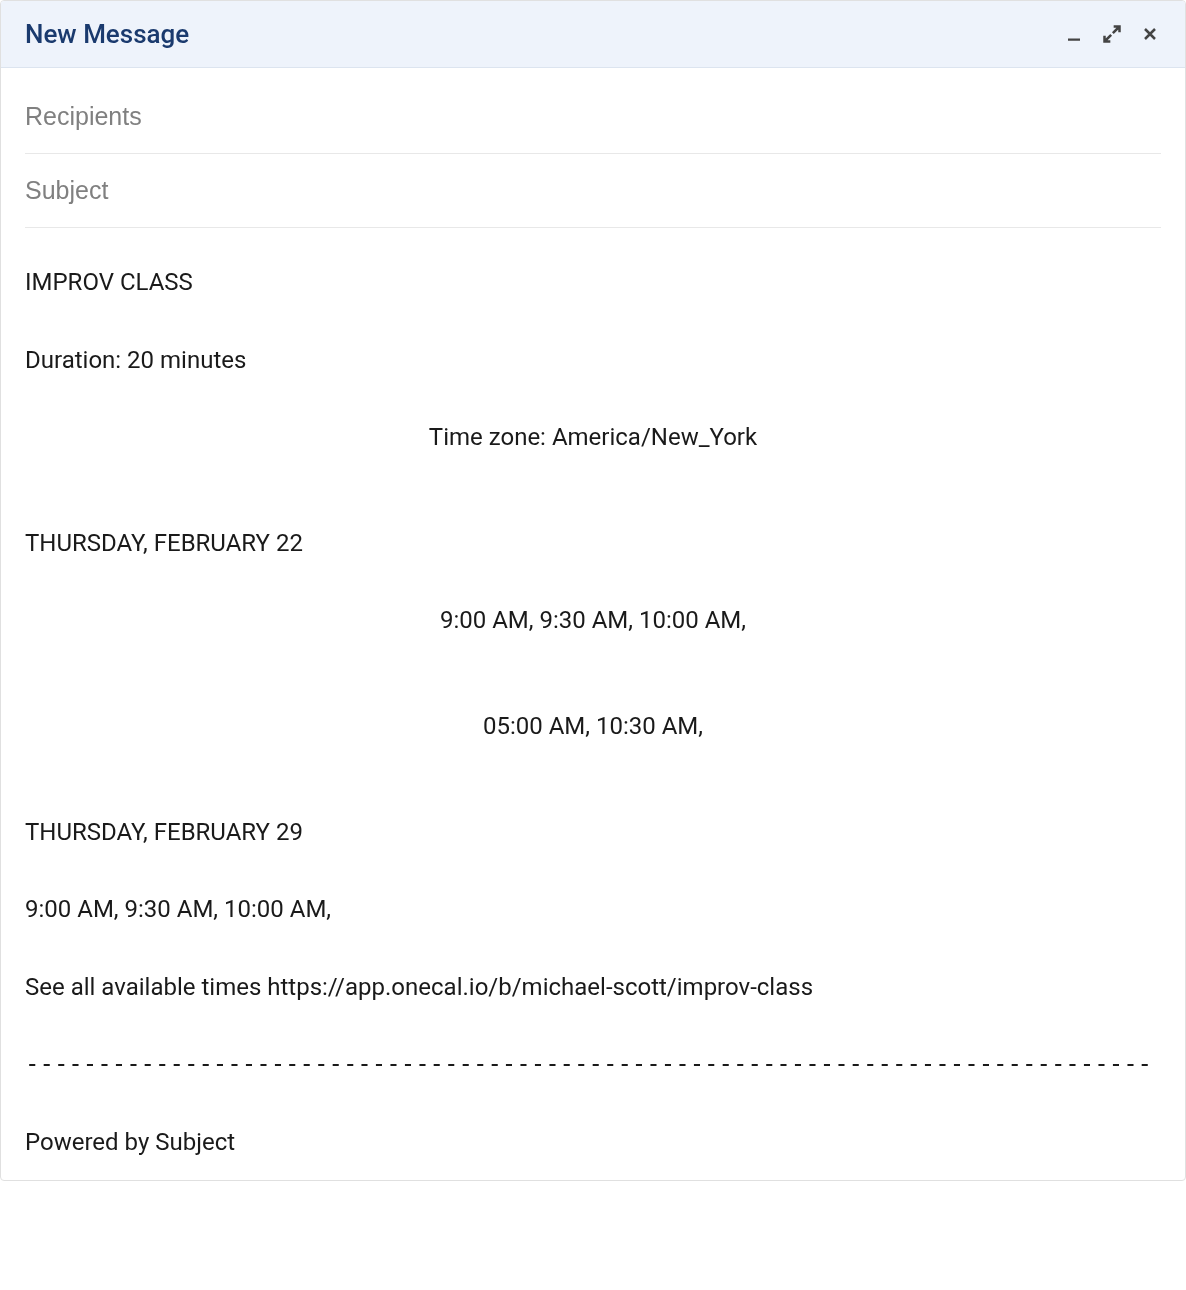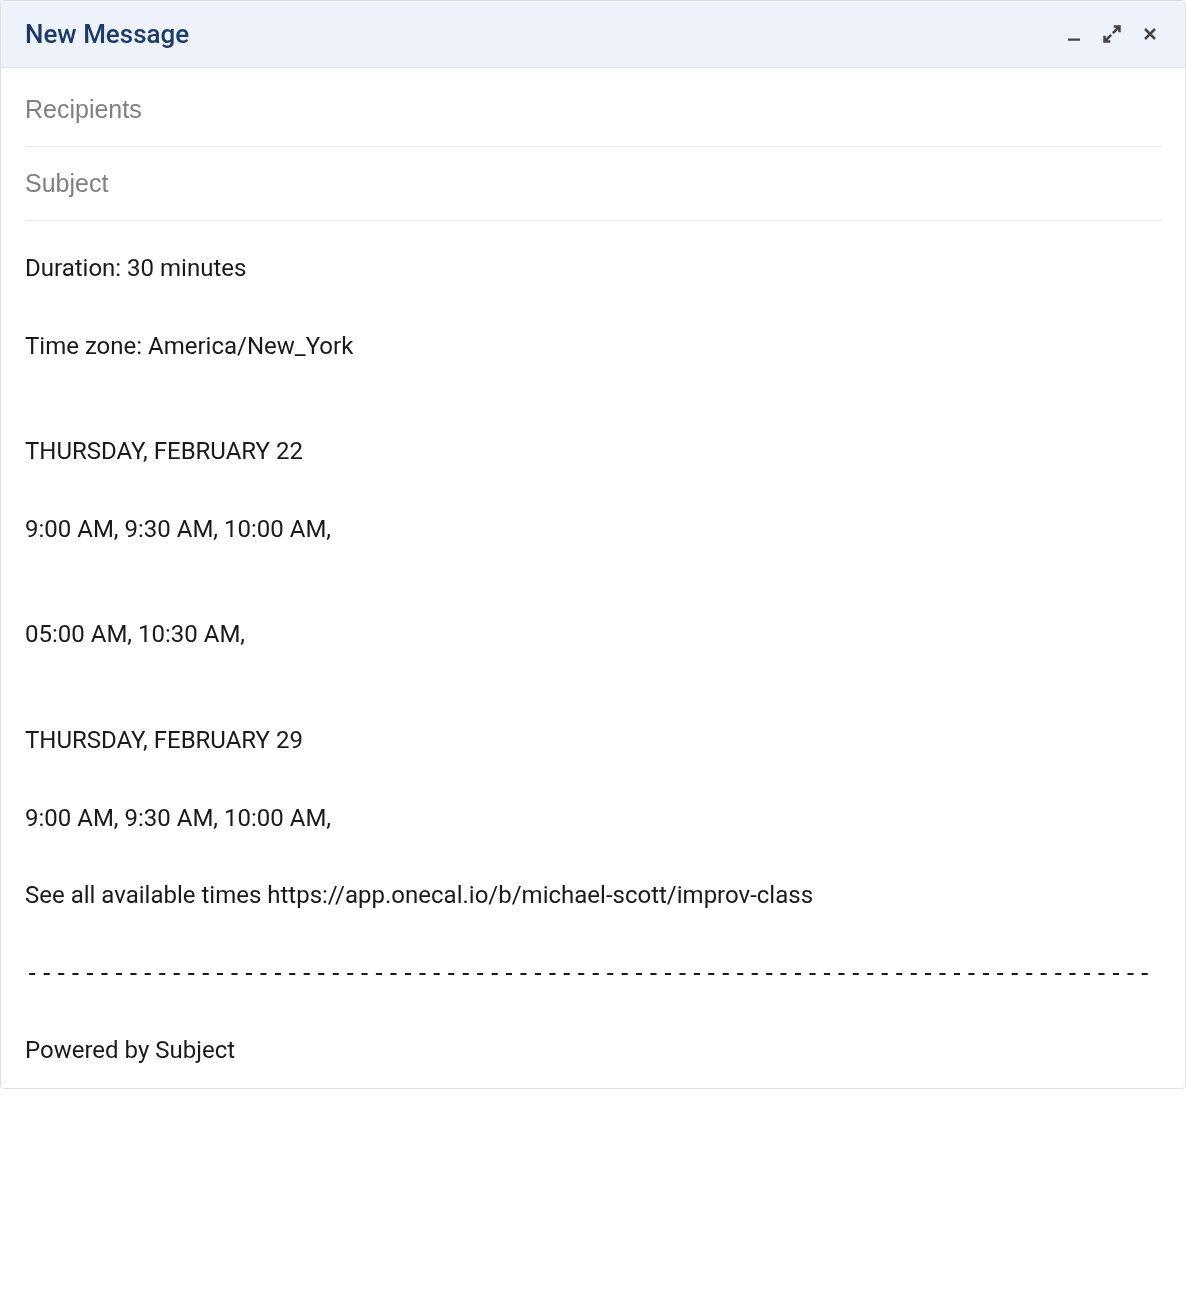--- a/index.html
+++ b/index.html
@@ -39,21 +39,21 @@
     .header-controls .icon {
       cursor: pointer;
       color: #444;
       display: flex;
       align-items: center;
       justify-content: center;
       width: 22px;
       height: 22px;
     }
     .fields {
-      padding: 5px 24px;
+      padding: 12px 24px;
     }
     .field {
       padding: 22px 0;
       border-bottom: 1px solid #e8e8e8;
     }
     .field-input {
       border: none;
       outline: none;
       font-size: 25px;
       color: #333;
@@ -67,20 +67,21 @@
       padding: 26px 24px 20px 24px;
       font-size: 24px;
       color: #1a1a1a;
       line-height: 1.4;
     }
     .body-line {
       margin-bottom: 44px;
     }
     .body-line.spacer {
       margin-bottom: 72px;
+      text-align: center;
     }
     .body-line:last-child {
       margin-bottom: 0;
     }
     .divider-line {
       font-family: monospace;
       letter-spacing: 0;
       margin-bottom: 44px;
     }
   </style>
@@ -112,21 +113,22 @@
   <div class="fields">
     <div class="field">
       <input class="field-input" type="text" placeholder="Recipients" value="" style="">
     </div>
     <div class="field">
       <input class="field-input" type="text" placeholder="Subject" value="" style="">
     </div>
   </div>
 
   <div class="body-content">
-    <div class="body-line">Duration: 30 minutes</div>
+    <div class="body-line">IMPROV CLASS</div>
+    <div class="body-line">Duration: 20 minutes</div>
     <div class="body-line spacer">Time zone: America/New_York</div>
 
     <div class="body-line">THURSDAY, FEBRUARY 22</div>
     <div class="body-line spacer">9:00 AM, 9:30 AM, 10:00 AM,</div>
 
     <div class="body-line spacer">05:00 AM, 10:30 AM,</div>
 
     <div class="body-line">THURSDAY, FEBRUARY 29</div>
     <div class="body-line">9:00 AM, 9:30 AM, 10:00 AM,</div>
 

